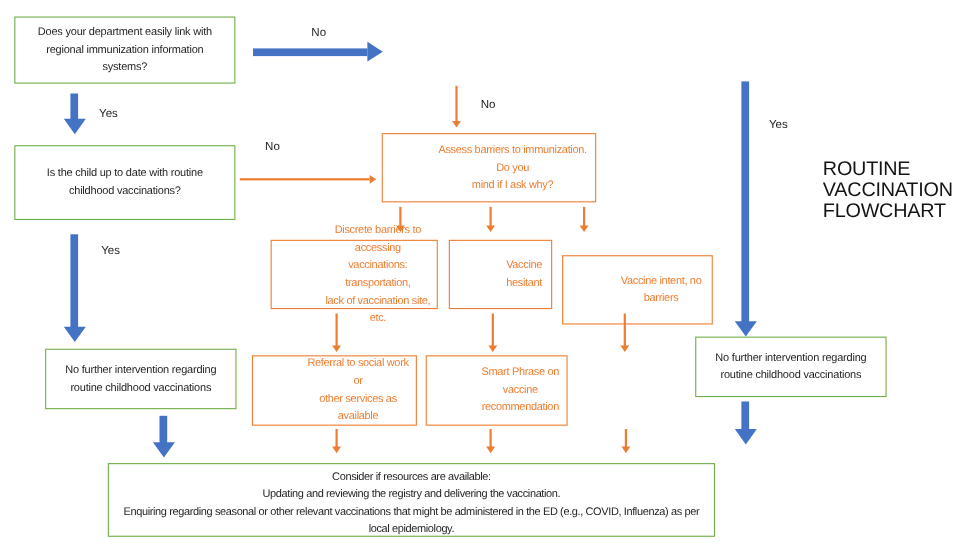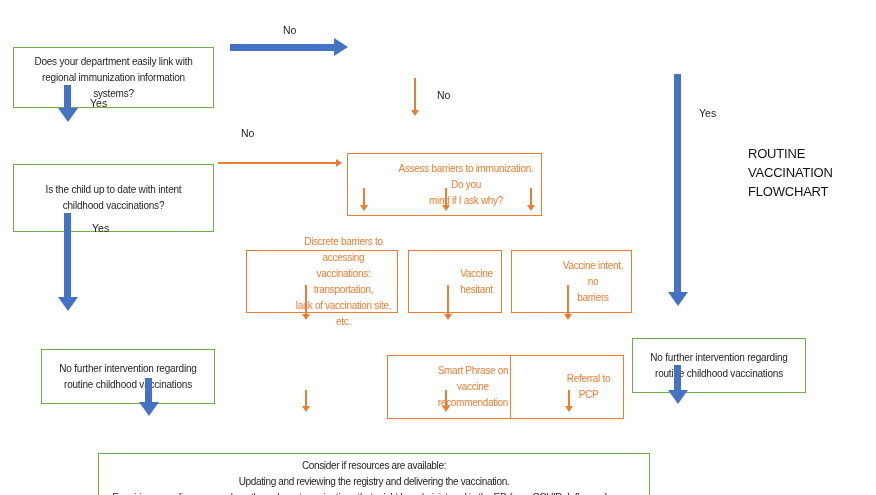--- a/index.html
+++ b/index.html
@@ -9,21 +9,20 @@
   .canvas{
     position:relative; width:876px; height:495px; background:#ffffff;
     font-family:"Liberation Sans", sans-serif; overflow:hidden;
   }
   .box{
     position:absolute; box-sizing:border-box; background:#fff;
     display:flex; align-items:center; justify-content:center;
     text-align:center; white-space:pre-line;
     font-size:10px; line-height:1.6;
     padding:3px 5px;
-    margin-top:32px;
   }
   .gbox{ border:1.5px solid var(--green); color:var(--text); letter-spacing:-0.2px; }
   .obox{ border:1.5px solid var(--orange); color:var(--orange); letter-spacing:-0.3px;padding-left:48px; }
   .consider{ letter-spacing:-0.35px; align-items:flex-start; padding-top:4px; }
   .shaft-v{ position:absolute; width:7px; background:var(--blue); }
   .shaft-h{ position:absolute; height:7px; background:var(--blue); }
   .bhead-down{ position:absolute; width:0; height:0;
     border-left:10px solid transparent; border-right:10px solid transparent;
     border-top:14px solid var(--blue); }
   .bhead-right{ position:absolute; width:0; height:0;
@@ -33,36 +32,36 @@
   .oshaft-h{ position:absolute; height:1.5px; background:var(--orange); }
   .ohead-down{ position:absolute; width:0; height:0;
     border-left:4px solid transparent; border-right:4px solid transparent;
     border-top:6px solid var(--orange); }
   .ohead-right{ position:absolute; width:0; height:0;
     border-top:4px solid transparent; border-bottom:4px solid transparent;
     border-left:6px solid var(--orange); }
   .lbl{ position:absolute; font-size:10.5px; color:var(--text); }
   .title{
     position:absolute; left:748px; top:144px; width:118px;
-    font-size:13px; line-height:19px; color:#141414;
+    font-size:18px; line-height:19px; color:#141414;
     letter-spacing:-0.2px; white-space:pre-line;
   }
 </style>
 </head>
 <body>
 
 <div class="canvas">
 
   
   <div class="box gbox" style="left:13px;top:15px;width:201px;height:61px">Does your department easily link with
 regional immunization information
 systems?</div>
 
 
-  <div class="box gbox" style="left:13px;top:132px;width:201px;height:68px">Is the child up to date with intent
+  <div class="box gbox" style="left:13px;top:132px;width:201px;height:68px">Is the child up to date with routine
 childhood vaccinations?</div>
 
   <div class="box gbox" style="left:41px;top:317px;width:174px;height:55px">No further intervention regarding
 routine childhood vaccinations</div>
 
   <div class="box gbox" style="left:632px;top:306px;width:174px;height:55px">No further intervention regarding
 routine childhood vaccinations</div>
 
   <div class="box gbox consider" style="left:98px;top:421px;width:552px;height:67px">Consider if resources are available:
 Updating and reviewing the registry and delivering the vaccination.
@@ -71,29 +70,30 @@
   
   <div class="box obox" style="left:347px;top:121px;width:195px;height:63px">Assess barriers to immunization.  Do you
 mind if I ask why?</div>
 
   <div class="box obox" style="left:246px;top:218px;width:152px;height:63px">Discrete barriers to accessing
 vaccinations:  transportation,
 lack of vaccination site, etc.</div>
 
   <div class="box obox" style="left:408px;top:218px;width:94px;height:63px">Vaccine hesitant</div>
 
-  <div class="box obox" style="left:511px;top:218px;width:121px;height:63px">Vaccine intent, no
+  <div class="box obox" style="left:511px;top:232px;width:137px;height:63px">Vaccine intent, no
 barriers</div>
 
+  <div class="box obox" style="left:229px;top:323px;width:150px;height:64px">Referral to social work or
+other services as available</div>
 
   <div class="box obox" style="left:387px;top:323px;width:129px;height:64px">Smart Phrase on
 vaccine
 recommendation</div>
 
-  <div class="box obox" style="left:510px;top:323px;width:114px;height:64px">Referral to PCP</div>
 
   
   <div style="display:contents">
     <div class="shaft-h" style="left:230px;top:44px;width:104px"></div>
     <div class="bhead-right" style="left:334px;top:38px"></div>
   </div>
 
   <div style="display:contents">
     <div class="shaft-v" style="left:64px;top:85px;height:24px"></div>
     <div class="bhead-down" style="left:58px;top:108px"></div>

